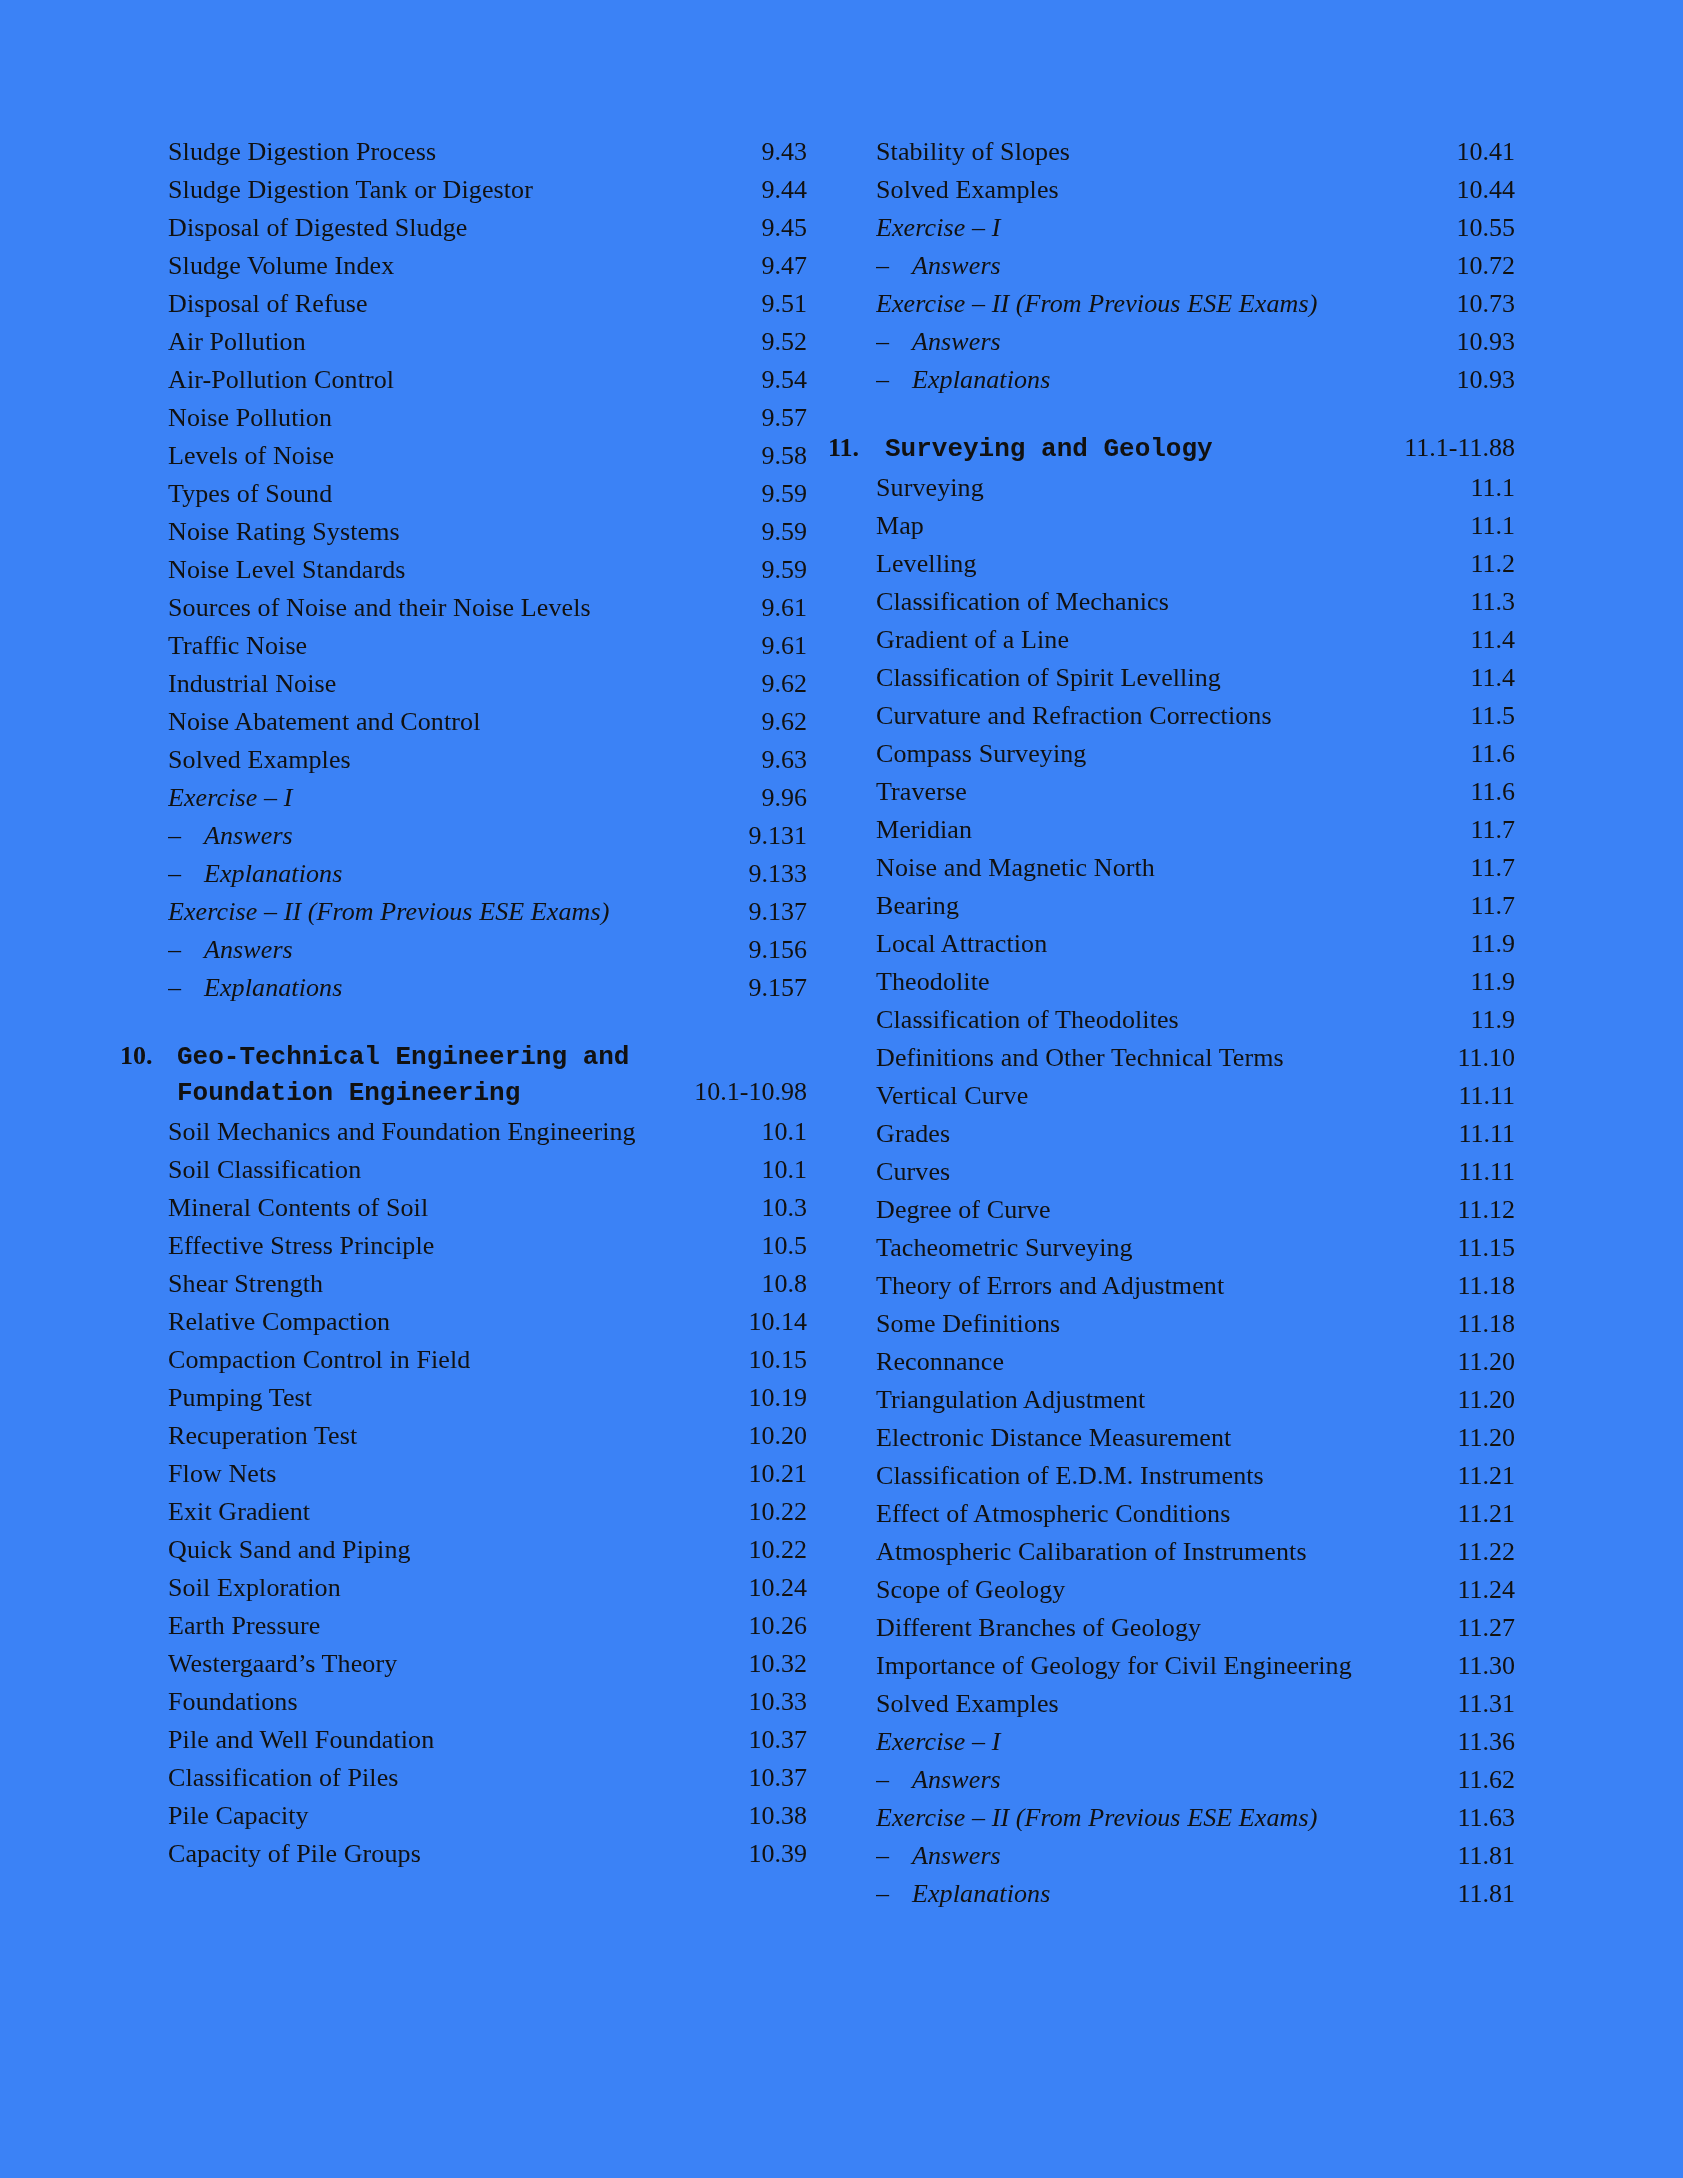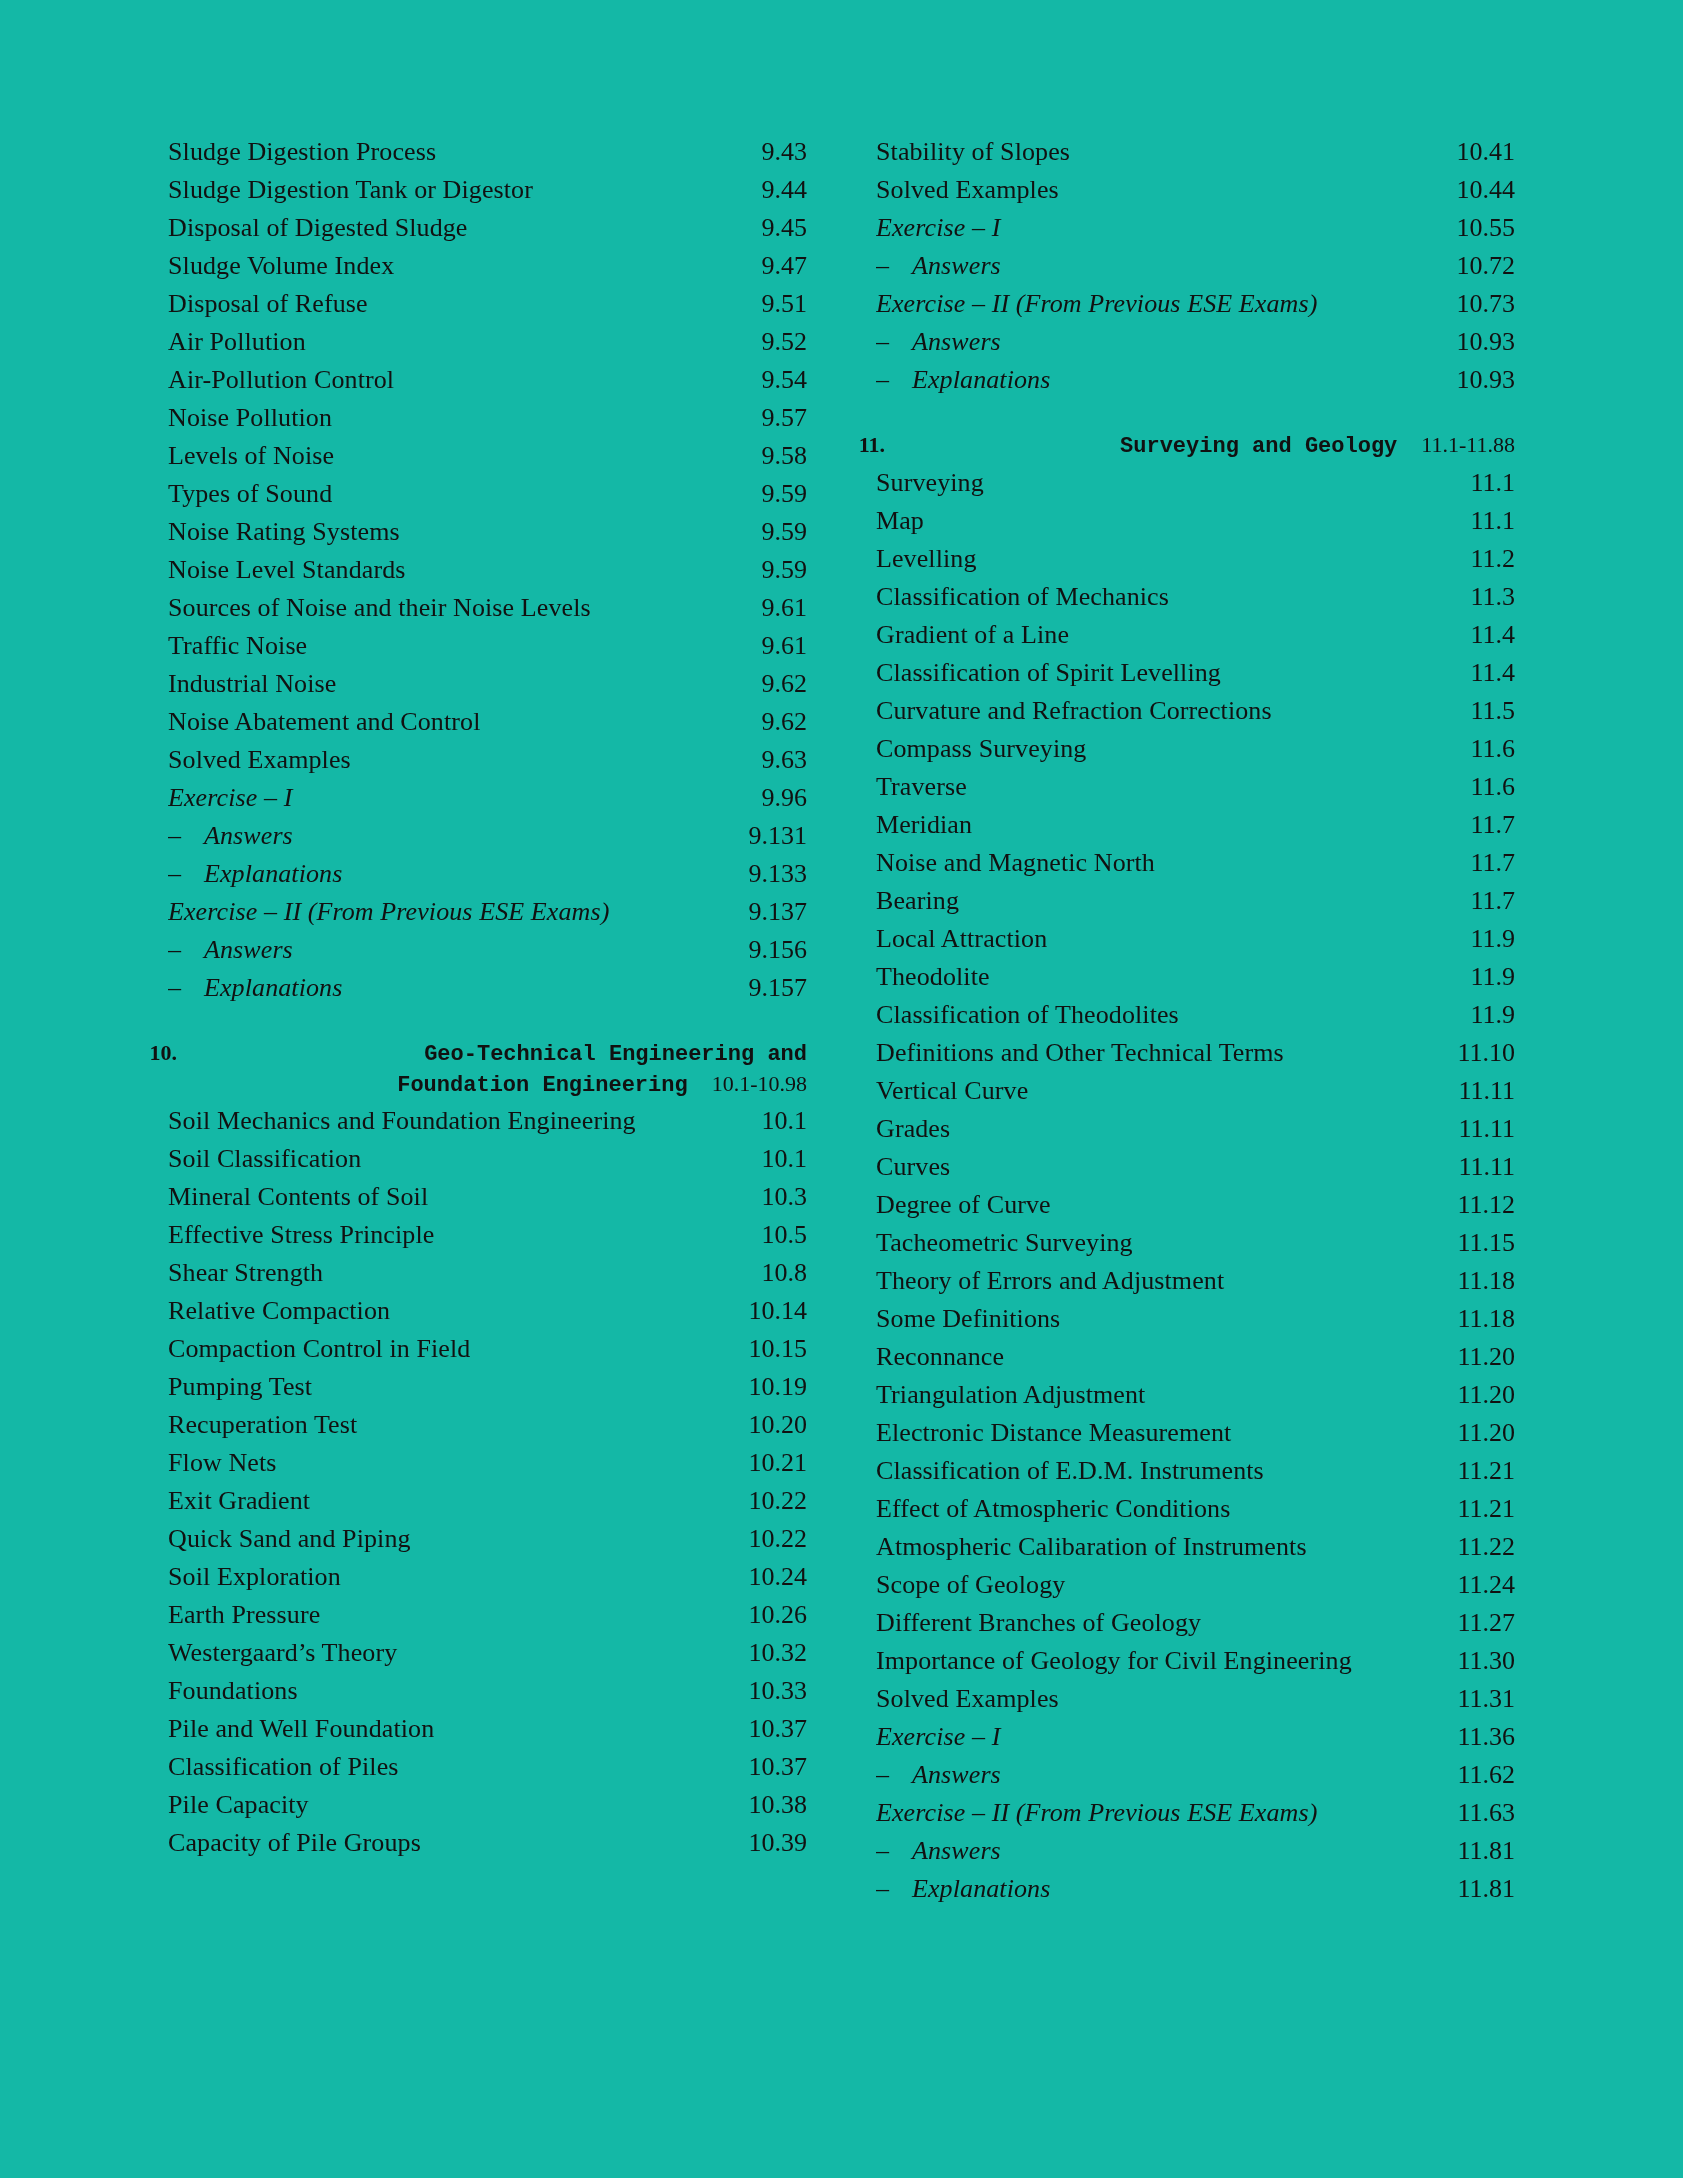--- a/index.html
+++ b/index.html
@@ -13,21 +13,21 @@
     font-family: "Liberation Serif", "DejaVu Serif", serif;
     color: #111111;
     position: relative;
     overflow: hidden;
   }
   .page {
     position: absolute;
     left: 0; top: 0;
     width: 1683px;
     height: 2178px;
-    background: #14b8a6;
+    background: #3b82f6;
     padding: 0;
   }
   .columns {
     position: absolute;
     left: 168px;
     top: 139px;
     width: 1346px;
     display: flex;
     gap: 69px;
   }
@@ -75,24 +75,23 @@
 
   
   .chapter {
     margin-top: 26px;
     margin-bottom: 8px;
   }
   .chapter-line {
     display: flex;
     align-items: baseline;
     font-weight: bold;
-    font-size: 22px;
+    font-size: 26px;
     line-height: 1.30;
     white-space: nowrap;
-    text-align: right;
   }
   .chapter-num {
     flex: 0 0 57px;
     width: 57px;
     margin-left: -48px;
     font-weight: bold;
   }
   .chapter-title {
     flex: 1 1 auto;
     font-family: Liberation Mono, monospace;

